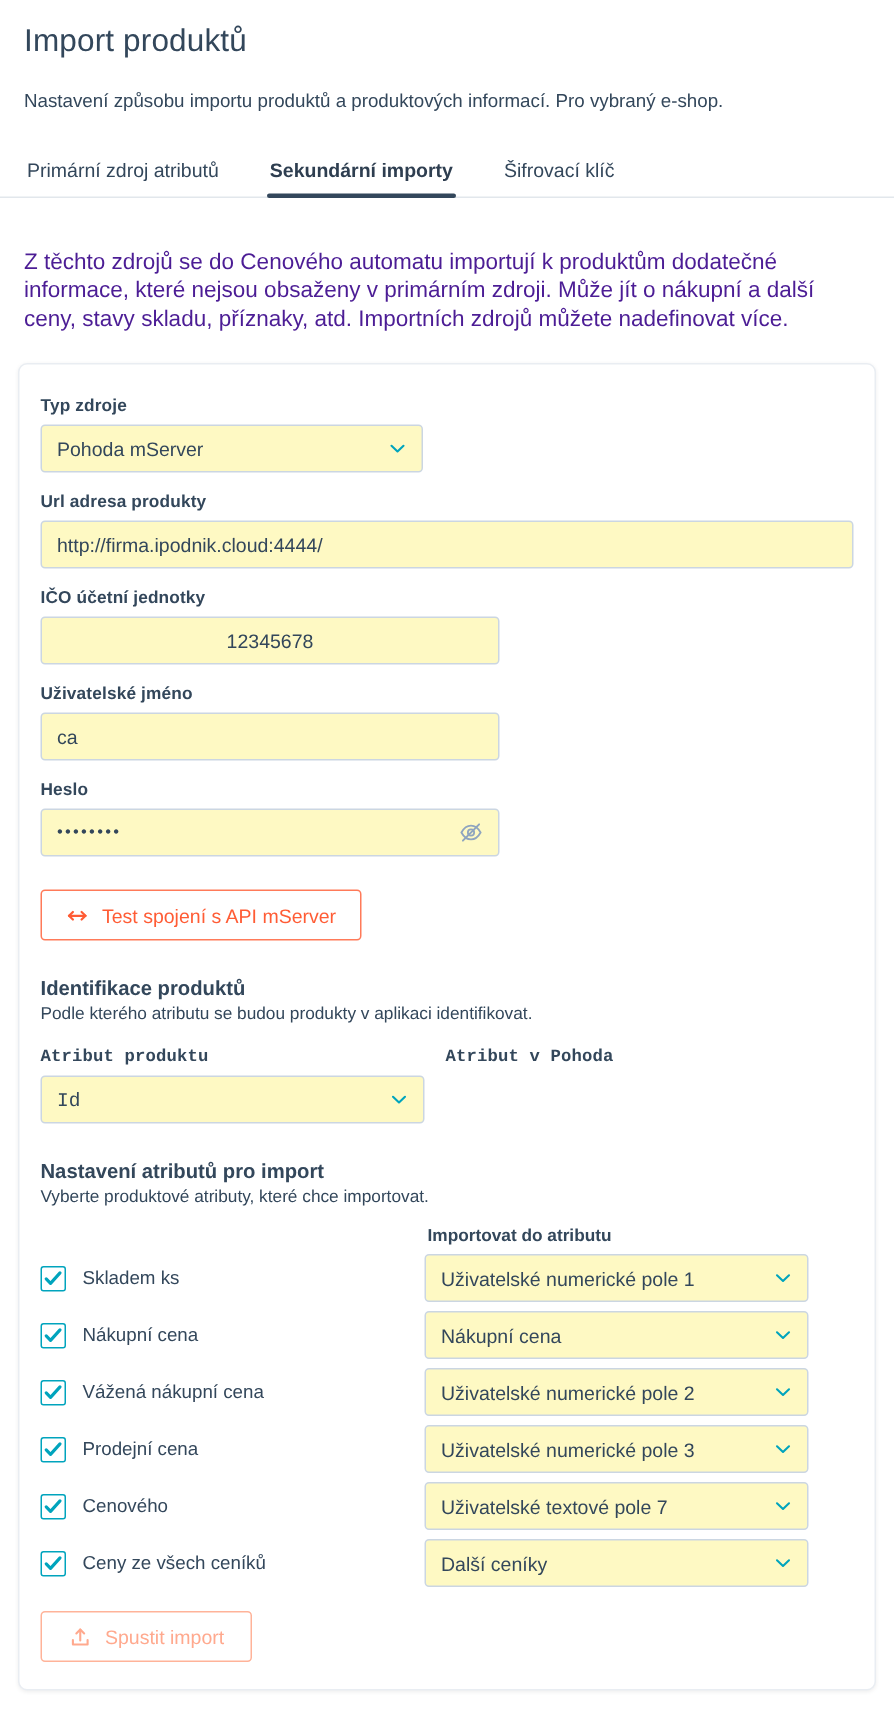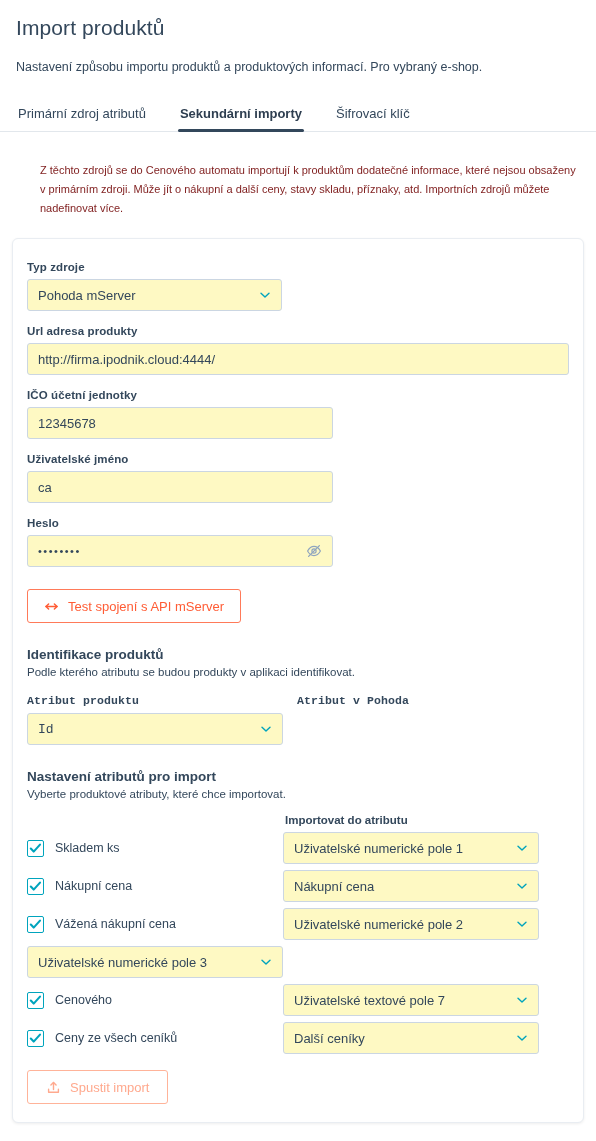--- a/index.html
+++ b/index.html
@@ -63,25 +63,24 @@
     position: absolute;
     left: 0; right: 0; bottom: -1px;
     height: 3px;
     background: #33475b;
     border-radius: 2px;
   }
 
   
   .intro {
     padding: 18px 16px 0 16px;
-    font-size: 11px;
+    font-size: 15px;
     line-height: 19px;
-    color: #7f1d1d;
+    color: #4c1d95;
     max-width: 570px;
-    margin-left: 24px;
   }
 
   
   .card {
     margin: 20px 12px 0 12px;
     background: #ffffff;
     border: 1px solid #e9edf2;
     border-radius: 6px;
     box-shadow: 0 1px 3px rgba(0,0,0,0.07);
     padding: 22px 14px 18px 14px;
@@ -106,21 +105,21 @@
     border: 1px solid #cbd6e2;
     border-radius: 3px;
     display: flex;
     align-items: center;
     padding: 0 10px;
     font-size: 13px;
     color: #33475b;
   }
   .control.w-select   { width: 255px; }
   .control.w-url      { width: 100%; }
-  .control.w-ico      { width: 306px; }
+  .control.w-ico      { width: 306px; text-align: center; }
   .control.w-user     { width: 306px; }
   .control.w-pass     { width: 306px; }
 
   .control .value {
     flex: 1 1 auto;
     overflow: hidden;
     white-space: nowrap;
     text-overflow: ellipsis;
   }
   .control .value.dots {
@@ -423,20 +422,28 @@
           <span class="chev">
             <svg width="12" height="12" viewBox="0 0 12 12">
                 <path d="M2 4.2 L6 8 L10 4.2" fill="none" stroke="#00a4bd" stroke-width="1.4" stroke-linecap="round" stroke-linejoin="round"></path>
               </svg>
           </span>
         </div>
       </div>
     </div>
 
     <div class="map-row">
+      <div class="left">
+        <span class="cb">
+          <svg width="13" height="13" viewBox="0 0 13 13">
+              <path d="M1.8 6.6 L4.7 9.6 L11 2.6" fill="none" stroke="#00a4bd" stroke-width="2.1" stroke-linecap="round" stroke-linejoin="round"></path>
+            </svg>
+        </span>
+        <span class="cb-label">Prodejní cena</span>
+      </div>
       <div class="right">
         <div class="control">
           <span class="value">Uživatelské numerické pole 3</span>
           <span class="chev">
             <svg width="12" height="12" viewBox="0 0 12 12">
                 <path d="M2 4.2 L6 8 L10 4.2" fill="none" stroke="#00a4bd" stroke-width="1.4" stroke-linecap="round" stroke-linejoin="round"></path>
               </svg>
           </span>
         </div>
       </div>

